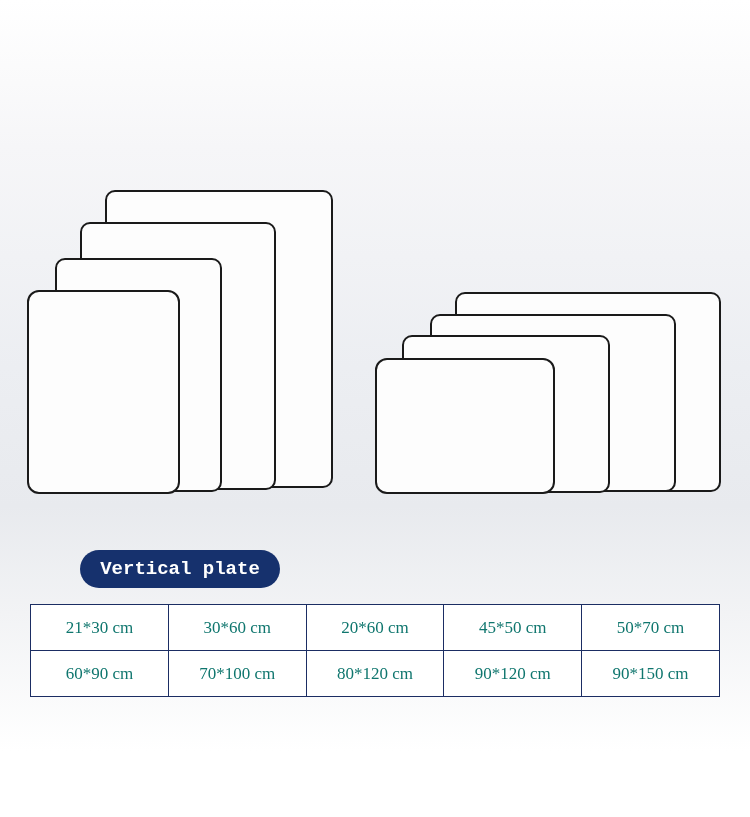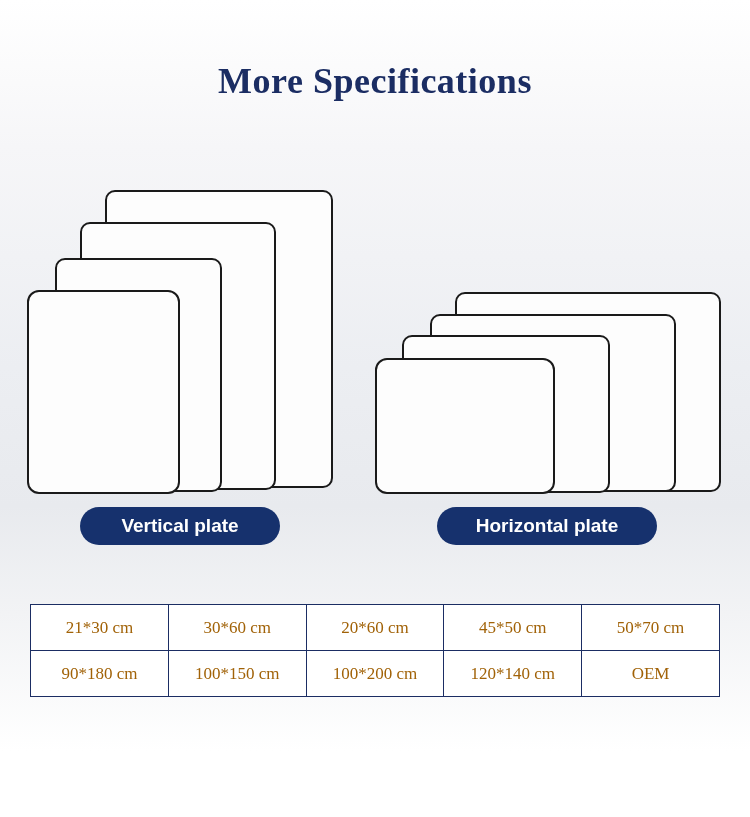--- a/index.html
+++ b/index.html
@@ -61,27 +61,28 @@
   .h3 { left: 402px; top: 165px; width: 208px; height: 158px; border-radius: 10px; z-index: 3; }
   .h4 { left: 375px; top: 188px; width: 180px; height: 136px; border-radius: 12px; z-index: 4; }
 
   
   .label-pill {
     position: absolute;
     height: 38px;
     border-radius: 19px;
     background: #16316d;
     color: #ffffff;
-    font-family: Liberation Sans, sans-serif;
+    font-family: Liberation Mono, monospace;
     font-weight: bold;
     font-size: 19px;
     display: flex;
     align-items: center;
     justify-content: center;
     z-index: 10;
+    margin-top: 43px;
   }
   .label-vertical   { left: 80px;  top: 337px; width: 200px; }
   .label-horizontal { left: 437px; top: 337px; width: 220px; }
 
   
   .spec-table {
     position: absolute;
     left: 30px;
     top: 604px;
     width: 690px;
@@ -89,60 +90,58 @@
     table-layout: fixed;
     background: #ffffff;
   }
   .spec-table td {
     border: 1px solid #1b2d63;
     height: 45px;
     text-align: center;
     vertical-align: middle;
     font-family: "Liberation Serif", serif;
     font-size: 17px;
-    color: #a16207;
+    color: #0f766e;
     padding: 0;
   }
 </style>
 </head>
 <body>
 
 <div class="page">
 
-  <div class="title">More Specifications</div>
 
   <div class="plates">
 
     <div class="plate v1"></div>
     <div class="plate v2"></div>
     <div class="plate v3"></div>
     <div class="plate v4"></div>
 
     <div class="plate h1"></div>
     <div class="plate h2"></div>
     <div class="plate h3"></div>
     <div class="plate h4"></div>
 
     <div class="label-pill label-vertical">Vertical plate</div>
 
-    <div class="label-pill label-horizontal">Horizontal plate</div>
   </div>
 
   <table class="spec-table">
     <tbody>
       <tr>
         <td>21*30 cm</td>
         <td>30*60 cm</td>
         <td>20*60 cm</td>
         <td>45*50 cm</td>
         <td>50*70 cm</td>
       </tr>
       <tr>
-        <td>90*180 cm</td>
-        <td>100*150 cm</td>
-        <td>100*200 cm</td>
-        <td>120*140 cm</td>
-        <td>OEM</td>
+        <td>60*90 cm</td>
+        <td>70*100 cm</td>
+        <td>80*120 cm</td>
+        <td>90*120 cm</td>
+        <td>90*150 cm</td>
       </tr>
     </tbody>
   </table>
 
 </div>
 
 </body></html>

